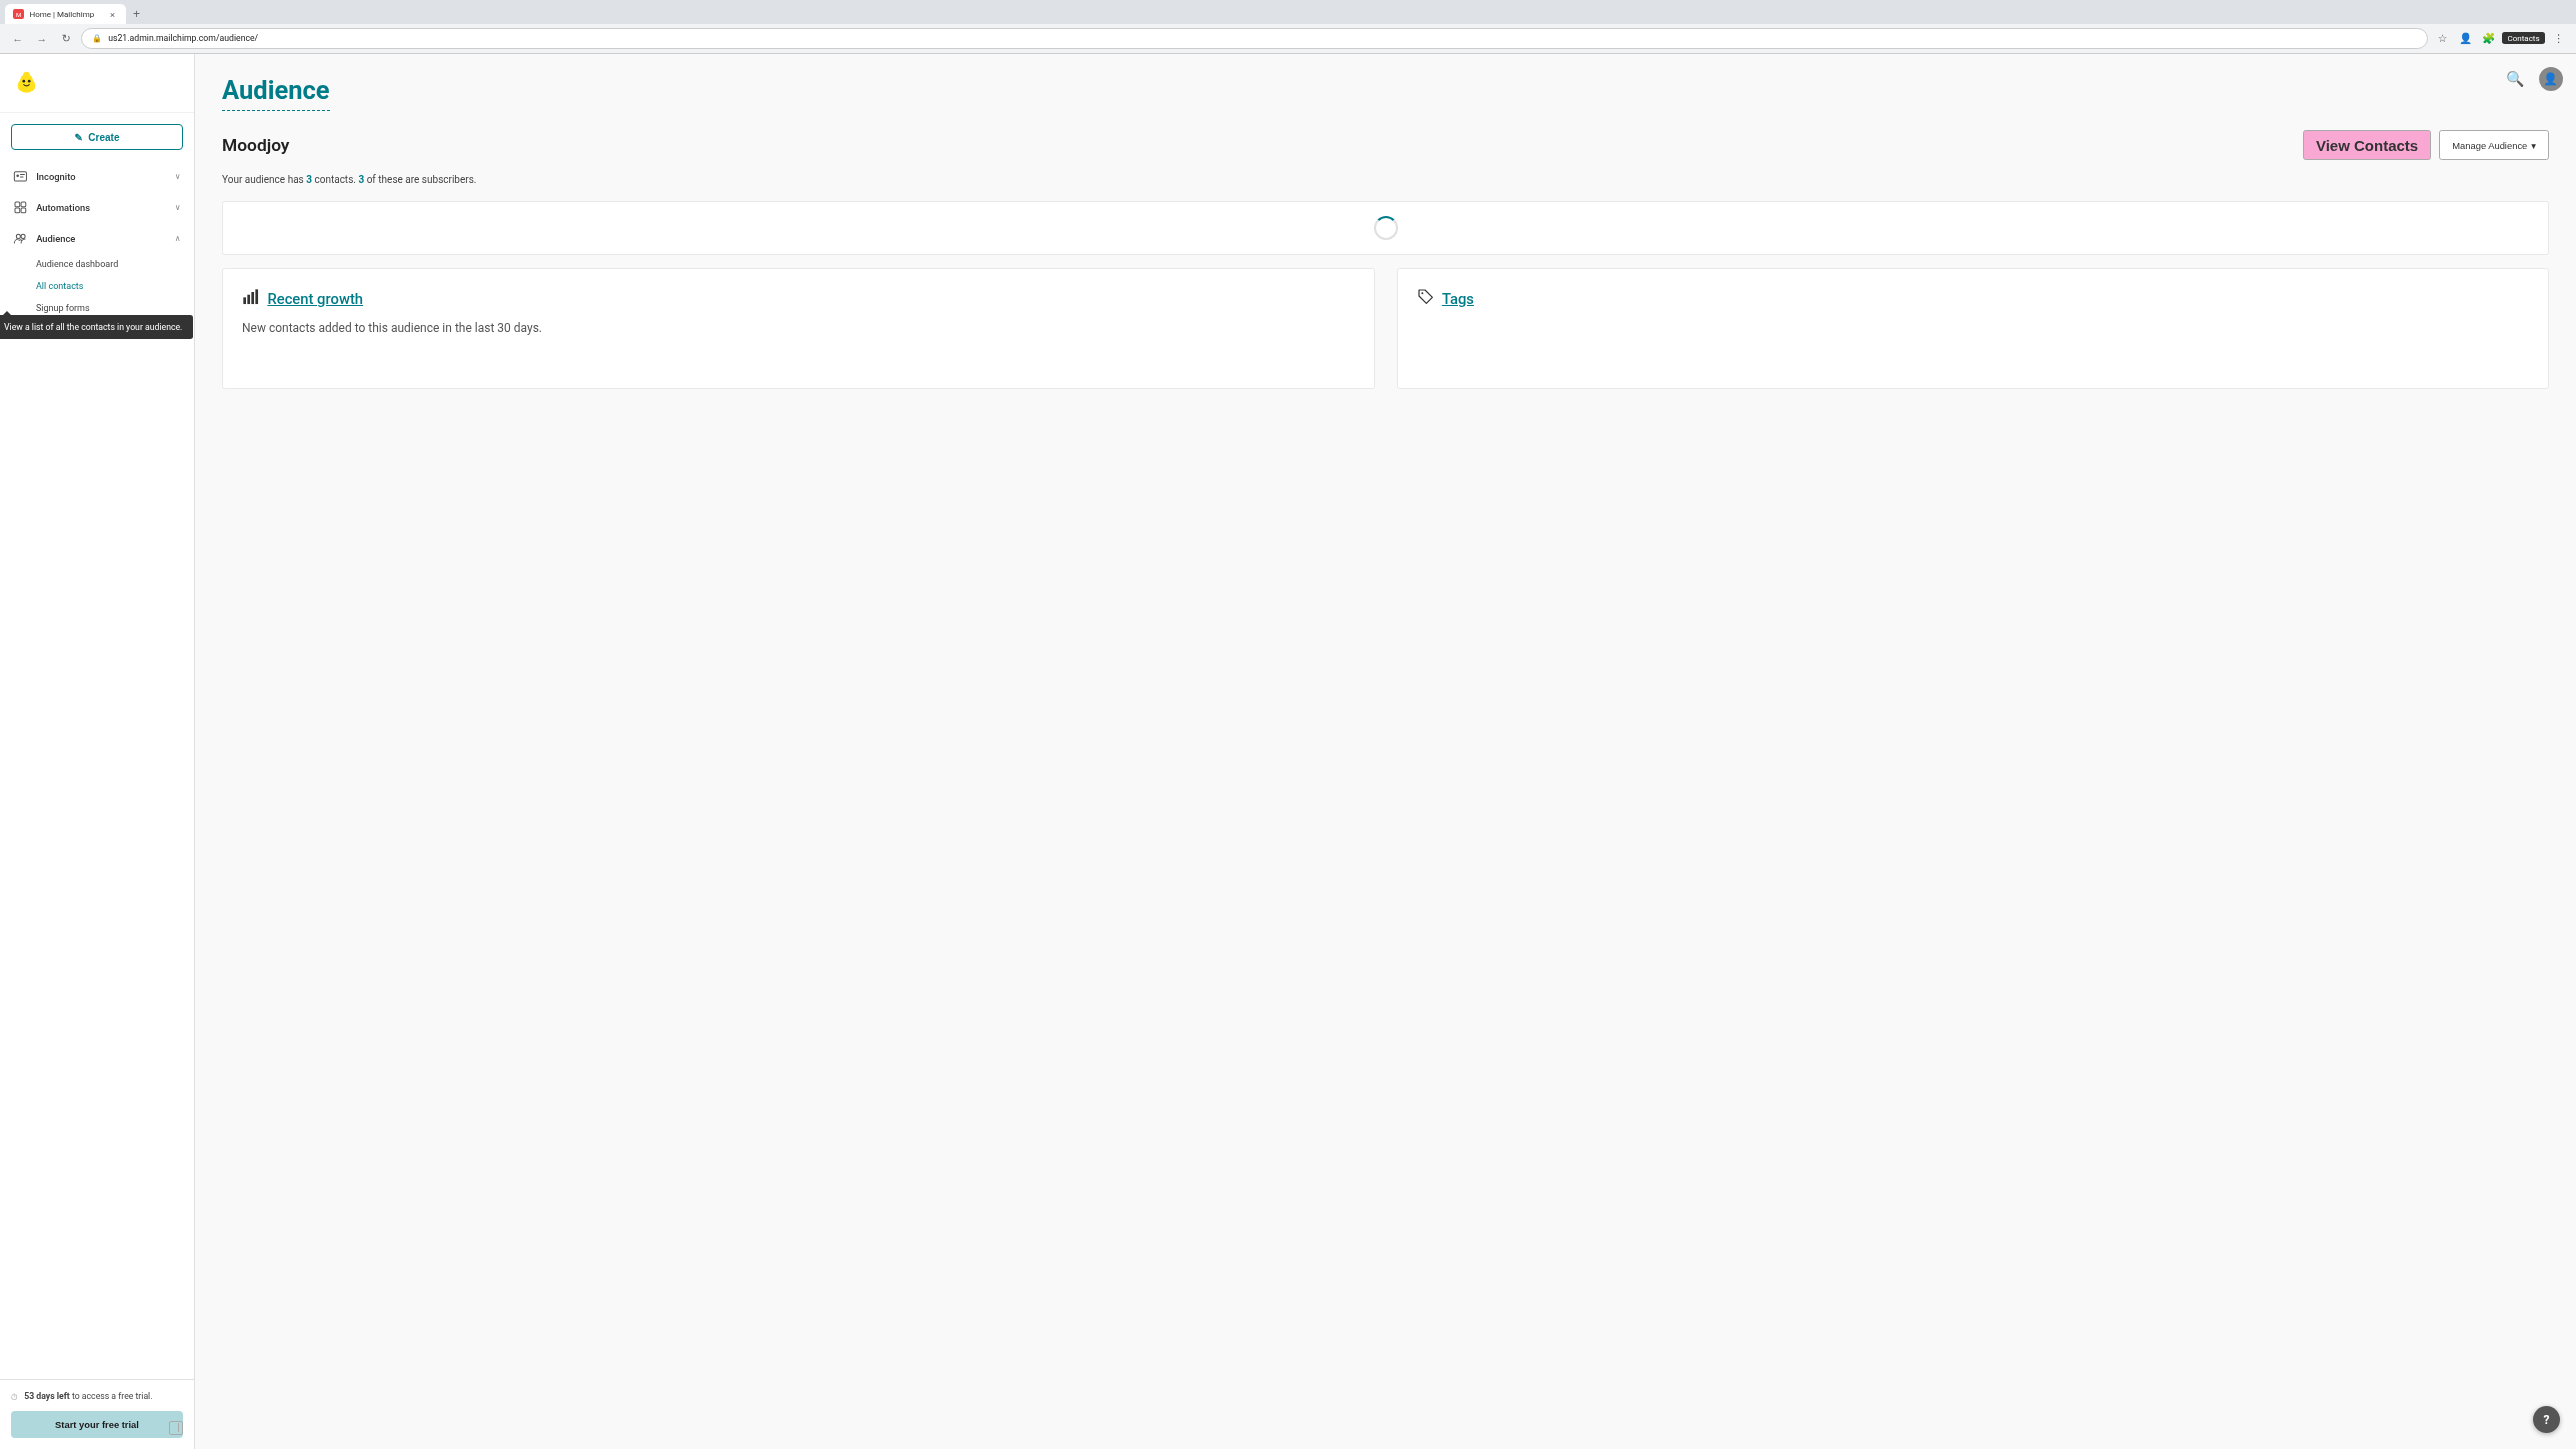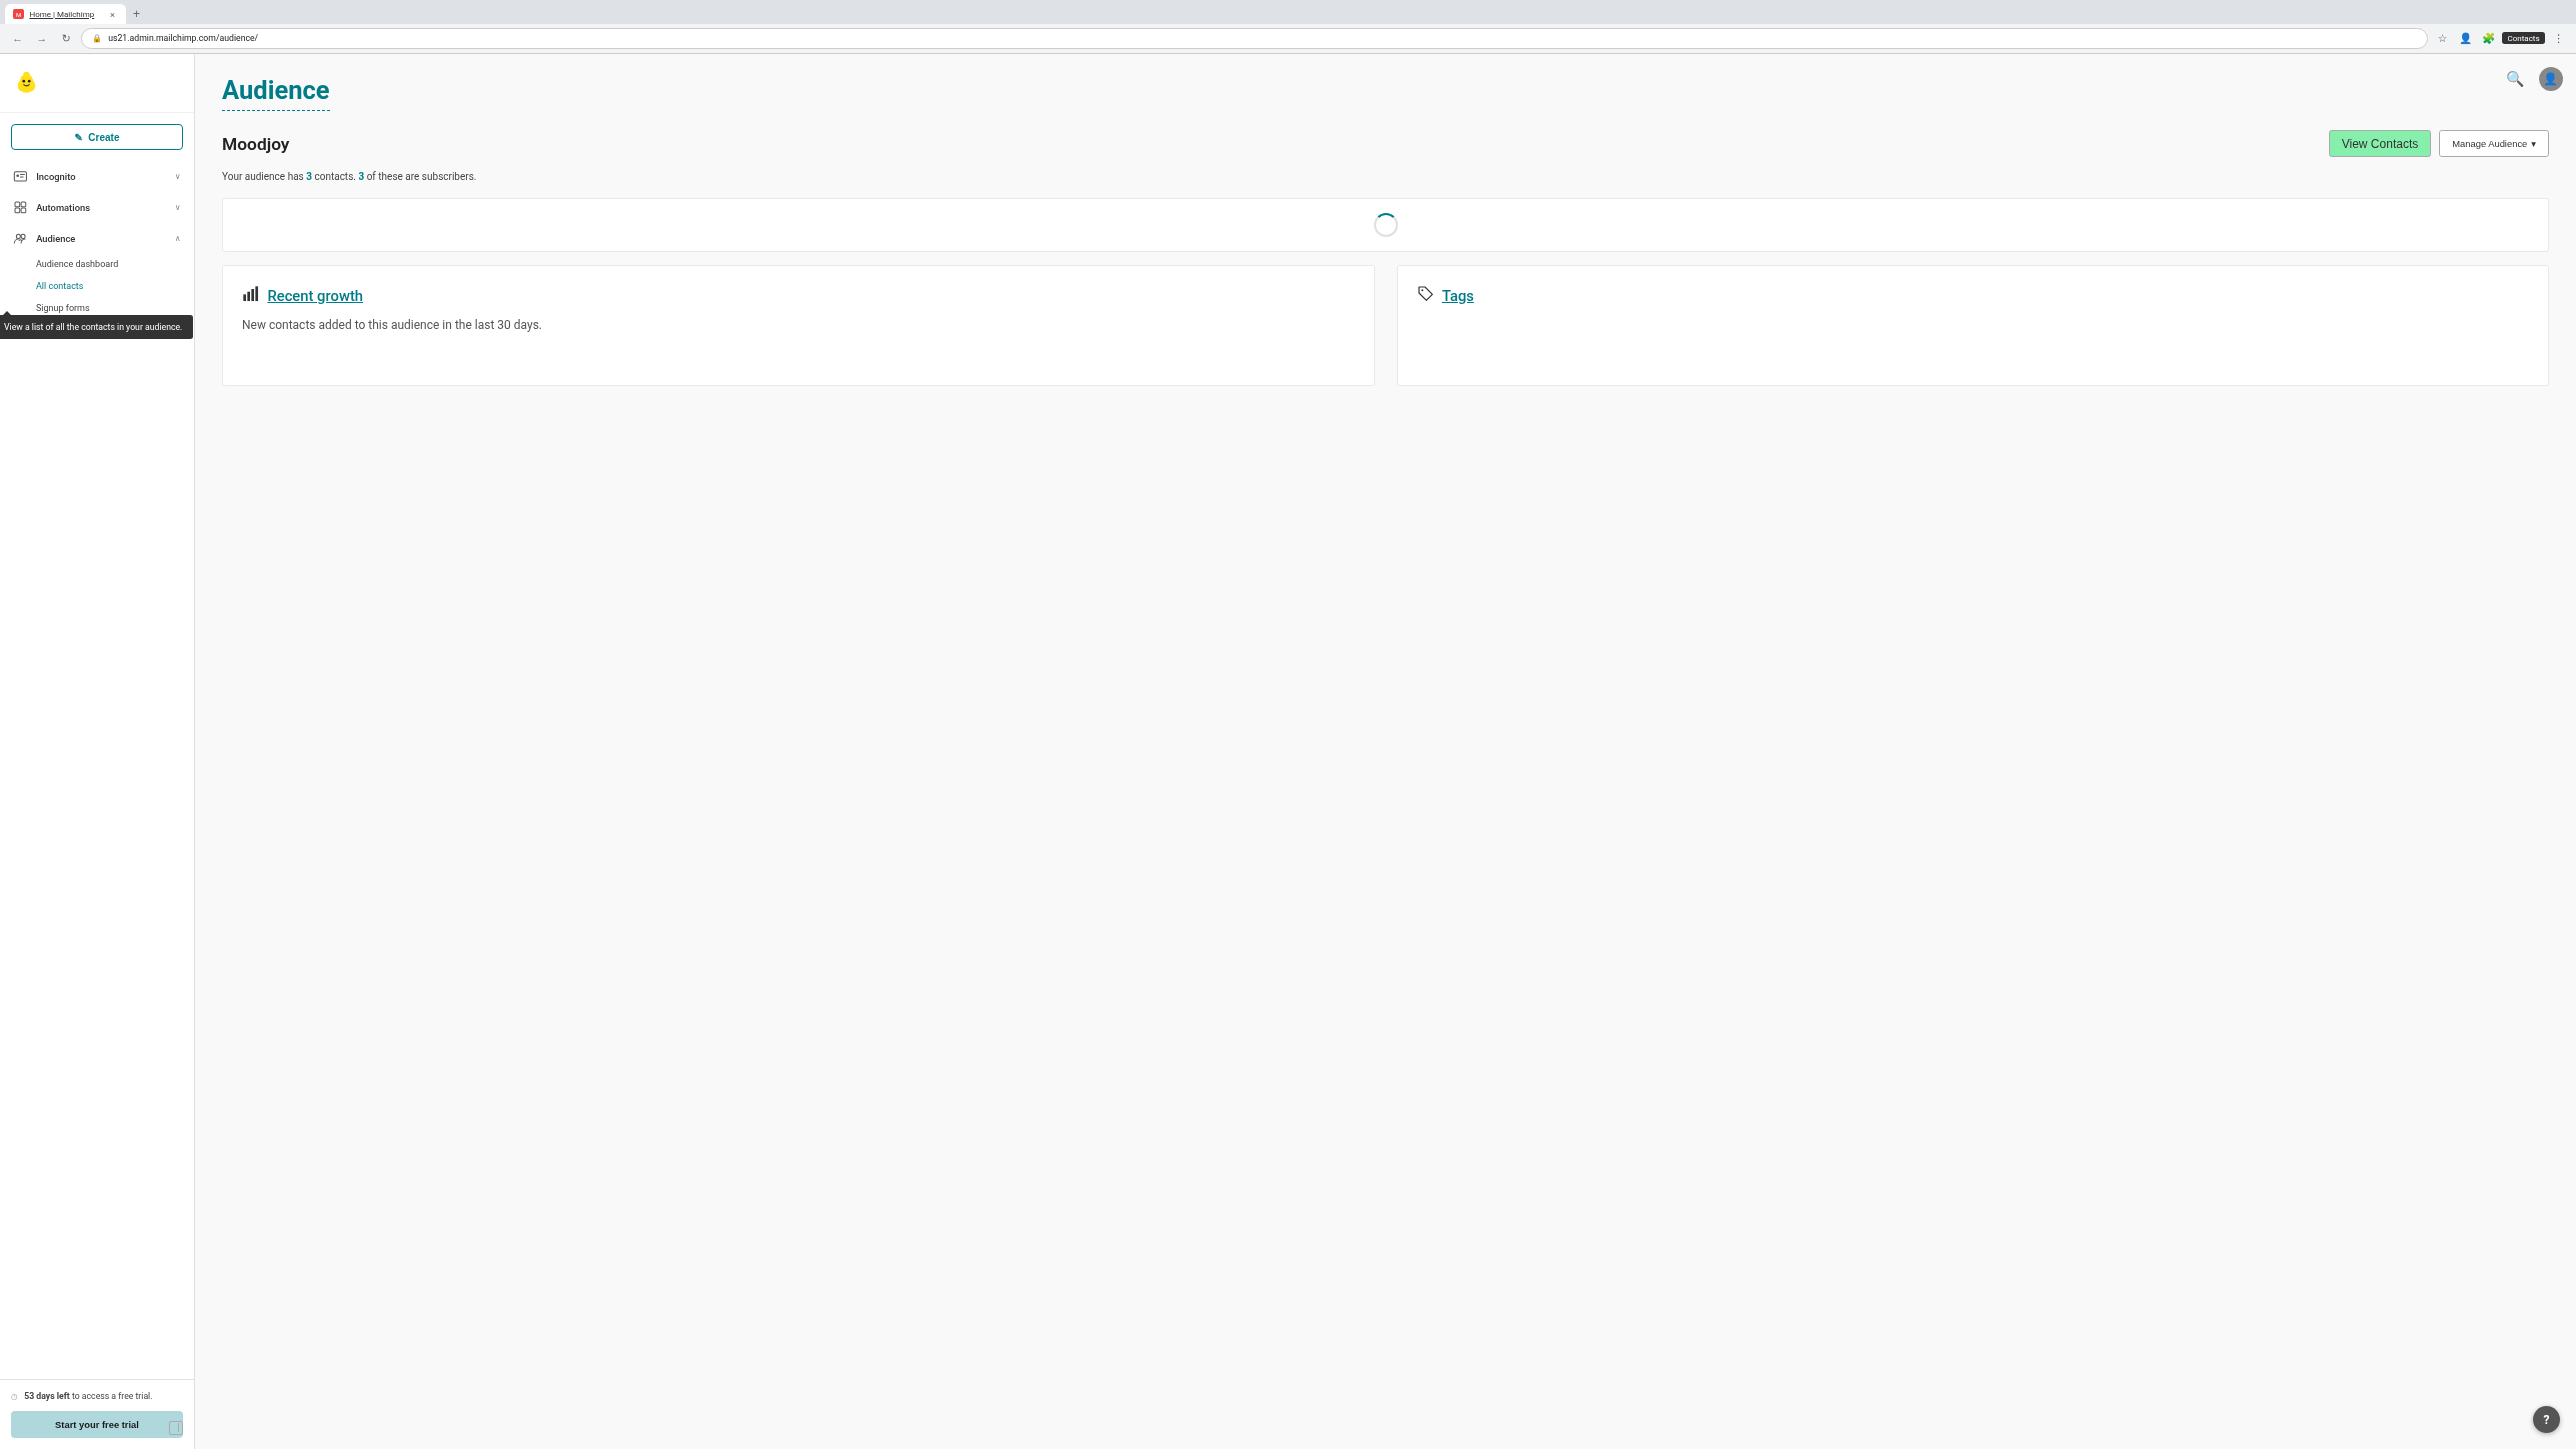--- a/index.html
+++ b/index.html
@@ -3,21 +3,21 @@
   <meta charset="utf-8">
   <style>
     * { box-sizing: border-box; margin: 0; padding: 0; }
     body { font-family: -apple-system, BlinkMacSystemFont, 'Segoe UI', Roboto, sans-serif; background: #f8f8f8; display: flex; flex-direction: column; height: 100vh; overflow: hidden; }
 
     
     .browser-chrome { background: #dee1e6; display: flex; flex-direction: column; flex-shrink: 0; }
     .browser-tabs { display: flex; align-items: flex-end; padding: 4px 5.4px 0; gap: 1.3px; height: 24px; }
     .browser-tab { background: #fff; border-radius: 5.4px 5.4px 0 0; padding: 4px 8px; display: flex; align-items: center; gap: 5.4px; font-size: 8.7px; color: #333; min-width: 121px; max-width: 148px; height: 20px; }
     .browser-tab .tab-favicon { width: 10.7px; height: 10.7px; background: #e44; border-radius: 2px; flex-shrink: 0; display: flex; align-items: center; justify-content: center; font-size: 6.7px; color: white; }
-    .browser-tab .tab-title { font-size: 8px; flex: 1; white-space: nowrap; overflow: hidden; text-overflow: ellipsis; text-decoration: underline; }
+    .browser-tab .tab-title { font-size: 8px; flex: 1; white-space: nowrap; overflow: hidden; text-overflow: ellipsis; }
     .browser-tab .tab-close { color: #666; font-size: 9.4px; cursor: pointer; width: 12px; height: 12px; display: flex; align-items: center; justify-content: center; border-radius: 50%; }
     .new-tab-btn { background: none; border: none; color: #666; cursor: pointer; font-size: 12px; padding: 2.7px 5.4px; }
 
     .browser-toolbar { background: #f1f3f4; display: flex; align-items: center; padding: 4px 8px; gap: 5.4px; height: 29.5px; border-bottom: 0.7px solid #ccc; }
     .nav-btn { background: none; border: none; color: #666; cursor: pointer; font-size: 10.7px; width: 19px; height: 19px; display: flex; align-items: center; justify-content: center; border-radius: 50%; }
     .address-bar { flex: 1; background: white; border: 0.7px solid #ccc; border-radius: 13.4px; padding: 2.7px 10.7px; font-size: 8.7px; color: #333; display: flex; align-items: center; gap: 5.4px; height: 21.5px; }
     .address-bar .lock-icon { color: #555; font-size: 8px; }
     .address-bar .url-text { flex: 1; font-size: 8.7px; color: #1a1a1a; }
     .toolbar-actions { display: flex; align-items: center; gap: 4px; }
     .toolbar-btn { background: none; border: none; color: #555; cursor: pointer; font-size: 10.7px; width: 19px; height: 19px; display: flex; align-items: center; justify-content: center; border-radius: 50%; }
@@ -50,21 +50,21 @@
     .sidebar-collapse-btn { position: absolute; bottom: 10.7px; right: 10.7px; background: none; border: none; cursor: pointer; color: #888; font-size: 12px; }
 
     
     .main-content { flex: 1; overflow-y: auto; background: #f9f9f9; padding: 21.5px 27px; position: relative; }
 
     .page-title { font-size: 25.5px; font-weight: 700; color: #007c89; border-bottom: 1.3px dashed #007c89; padding-bottom: 5.4px; margin-bottom: 19px; display: inline-block; }
 
     .audience-header { display: flex; align-items: center; justify-content: space-between; margin-bottom: 13.4px; }
     .audience-name { font-size: 17.4px; font-weight: 600; color: #222; }
     .audience-actions { display: flex; gap: 8px; }
-    .view-contacts-btn { background: #86efac; border: 1px solid #aaa; border-radius: 2.7px; padding: 5.4px 12px; font-size: 12px; font-weight: 400; cursor: pointer; color: #333; }
+    .view-contacts-btn { background: #f9a8d4; border: 1px solid #aaa; border-radius: 2.7px; padding: 5.4px 12px; font-size: 15px; font-weight: 700; cursor: pointer; color: #333; }
     .manage-audience-btn { background: white; border: 1px solid #aaa; border-radius: 2.7px; padding: 5.4px 12px; font-size: 9.4px; font-weight: 500; cursor: pointer; color: #333; display: flex; align-items: center; gap: 4px; }
 
     .contacts-summary { font-size: 10px; color: #444; margin-bottom: 16px; }
     .contacts-summary .highlight { color: #007c89; font-weight: 700; }
 
     .loading-area { background: white; border-radius: 2.7px; height: 54px; display: flex; align-items: center; justify-content: center; margin-bottom: 13.4px; border: 0.7px solid #e8e8e8; }
 
     .spinner { width: 24px; height: 24px; border: 2px solid #e0e0e0; border-top-color: #007c89; border-radius: 50%; animation: spin 0.8s linear infinite; }
     @keyframes spin { to { transform: rotate(360deg); } }
 

